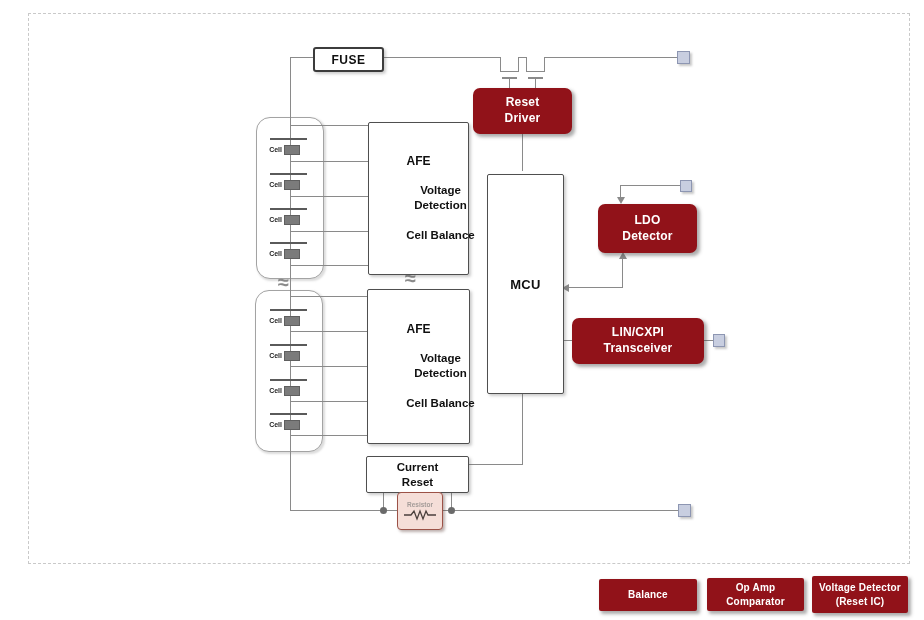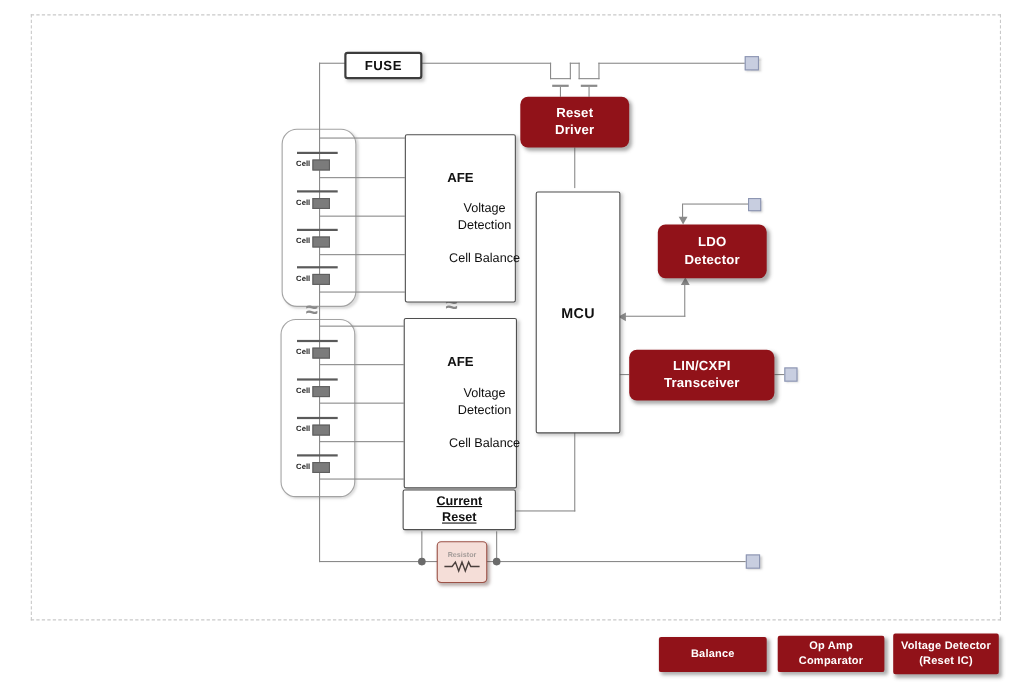--- a/index.html
+++ b/index.html
@@ -23,21 +23,21 @@
          box-shadow:1.5px 1.5px 2px rgba(120,120,120,.25);}
   .cell-plate{position:absolute;background:#5a5a5a;height:2px;z-index:4;}
   .cell-term{position:absolute;background:#7b7b7b;border:1px solid #5f5f5f;z-index:4;}
   .cell-label{position:absolute;font-size:7px;font-weight:bold;color:#1d1d1d;z-index:4;text-align:right;line-height:1;}
   
   .wblock{position:absolute;background:#ffffff;border:1px solid #4f4f4f;border-radius:2px;z-index:5;
           box-shadow:2px 2px 3px rgba(90,90,90,.3);display:flex;flex-direction:column;
           align-items:center;justify-content:center;text-align:center;color:#101010;}
   .fuse{border:2px solid #3c3c3c;border-radius:3px;font-size:12px;font-weight:bold;letter-spacing:.5px;}
   .afe-title{font-size:12px;font-weight:bold;}
-  .afe-fn{font-size:11.5px;font-weight:normal;width:80px;line-height:1.3;margin-left:44px;}
+  .afe-fn{font-size:11.5px;font-weight:bold;width:80px;line-height:1.3;margin-left:44px;}
   .afe-inner{display:flex;flex-direction:column;align-items:center;gap:15px;}
   .mcu-label{font-size:13px;font-weight:bold;letter-spacing:.3px;}
   .cs-line{font-size:11.5px;font-weight:bold;line-height:1.25;}
   
   .rblock{position:absolute;background:#911219;border-radius:7px;z-index:5;color:#ffffff;
           display:flex;flex-direction:column;align-items:center;justify-content:center;text-align:center;
           box-shadow:2.5px 2.5px 3.5px rgba(70,70,70,.45);}
   .rblock .ln{font-size:12px;font-weight:bold;line-height:1.3;letter-spacing:.2px;}
   .legend-block{border-radius:2px;}
   .legend-block .ln{font-size:10px;line-height:1.35;}
@@ -183,21 +183,21 @@
   <div class="rblock" style="left:598px;top:204px;width:99px;height:49px;">
     <div class="ln">LDO</div>
     <div class="ln">Detector</div>
   </div>
 
   <div class="rblock" style="left:572px;top:318px;width:132px;height:46px;">
     <div class="ln">LIN/CXPI</div>
     <div class="ln">Transceiver</div>
   </div>
 
-  <div class="wblock" style="left:366px;top:445px;width:101px;height:35px;text-decoration:underline;">
+  <div class="wblock" style="left:366px;top:456px;width:101px;height:35px;">
     <div class="cs-line">Current</div>
     <div class="cs-line">Reset</div>
   </div>
 
   <div class="resistor" style="left:397px;top:492px;width:44px;height:36px;">
     <div class="rlabel">Resistor</div>
     <svg width="34" height="12" viewBox="0 0 34 12">
       <path d="M1 6 H8 L11 2 L14 10 L17 2 L20 10 L23 2 L25 6 H33" fill="none" stroke="#4a3f3c" stroke-width="1.3"></path>
     </svg>
   </div>

